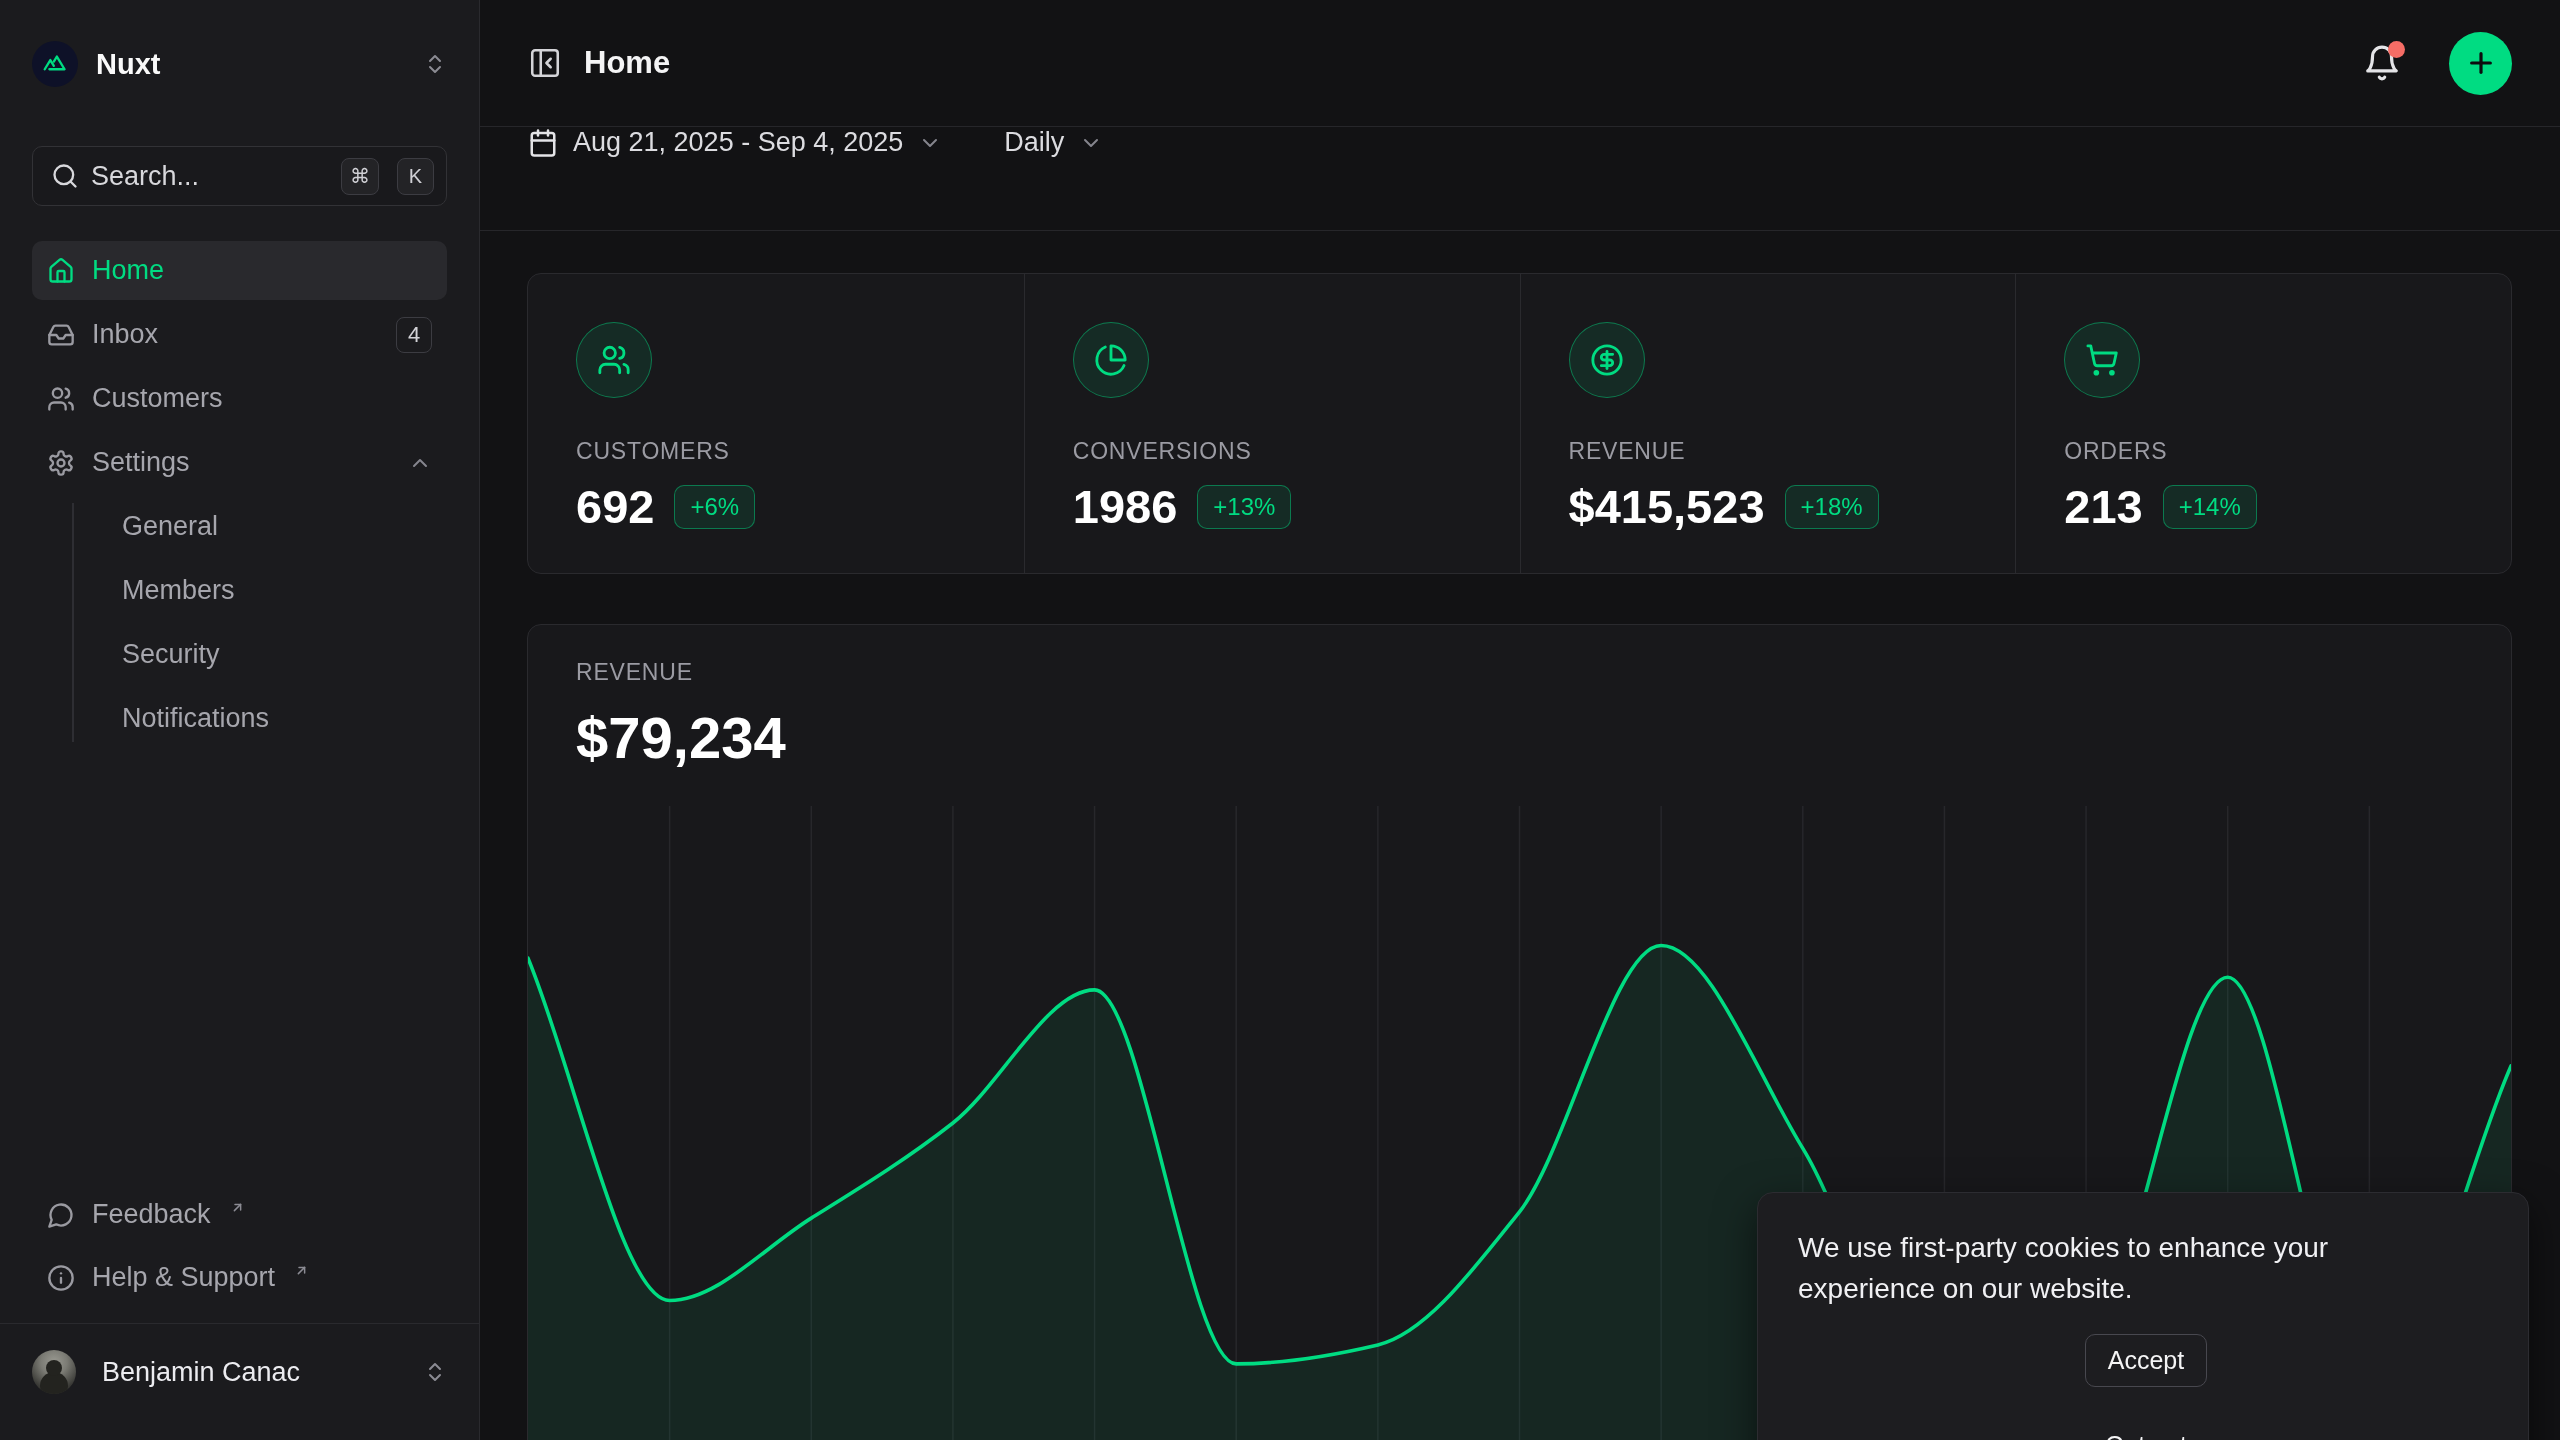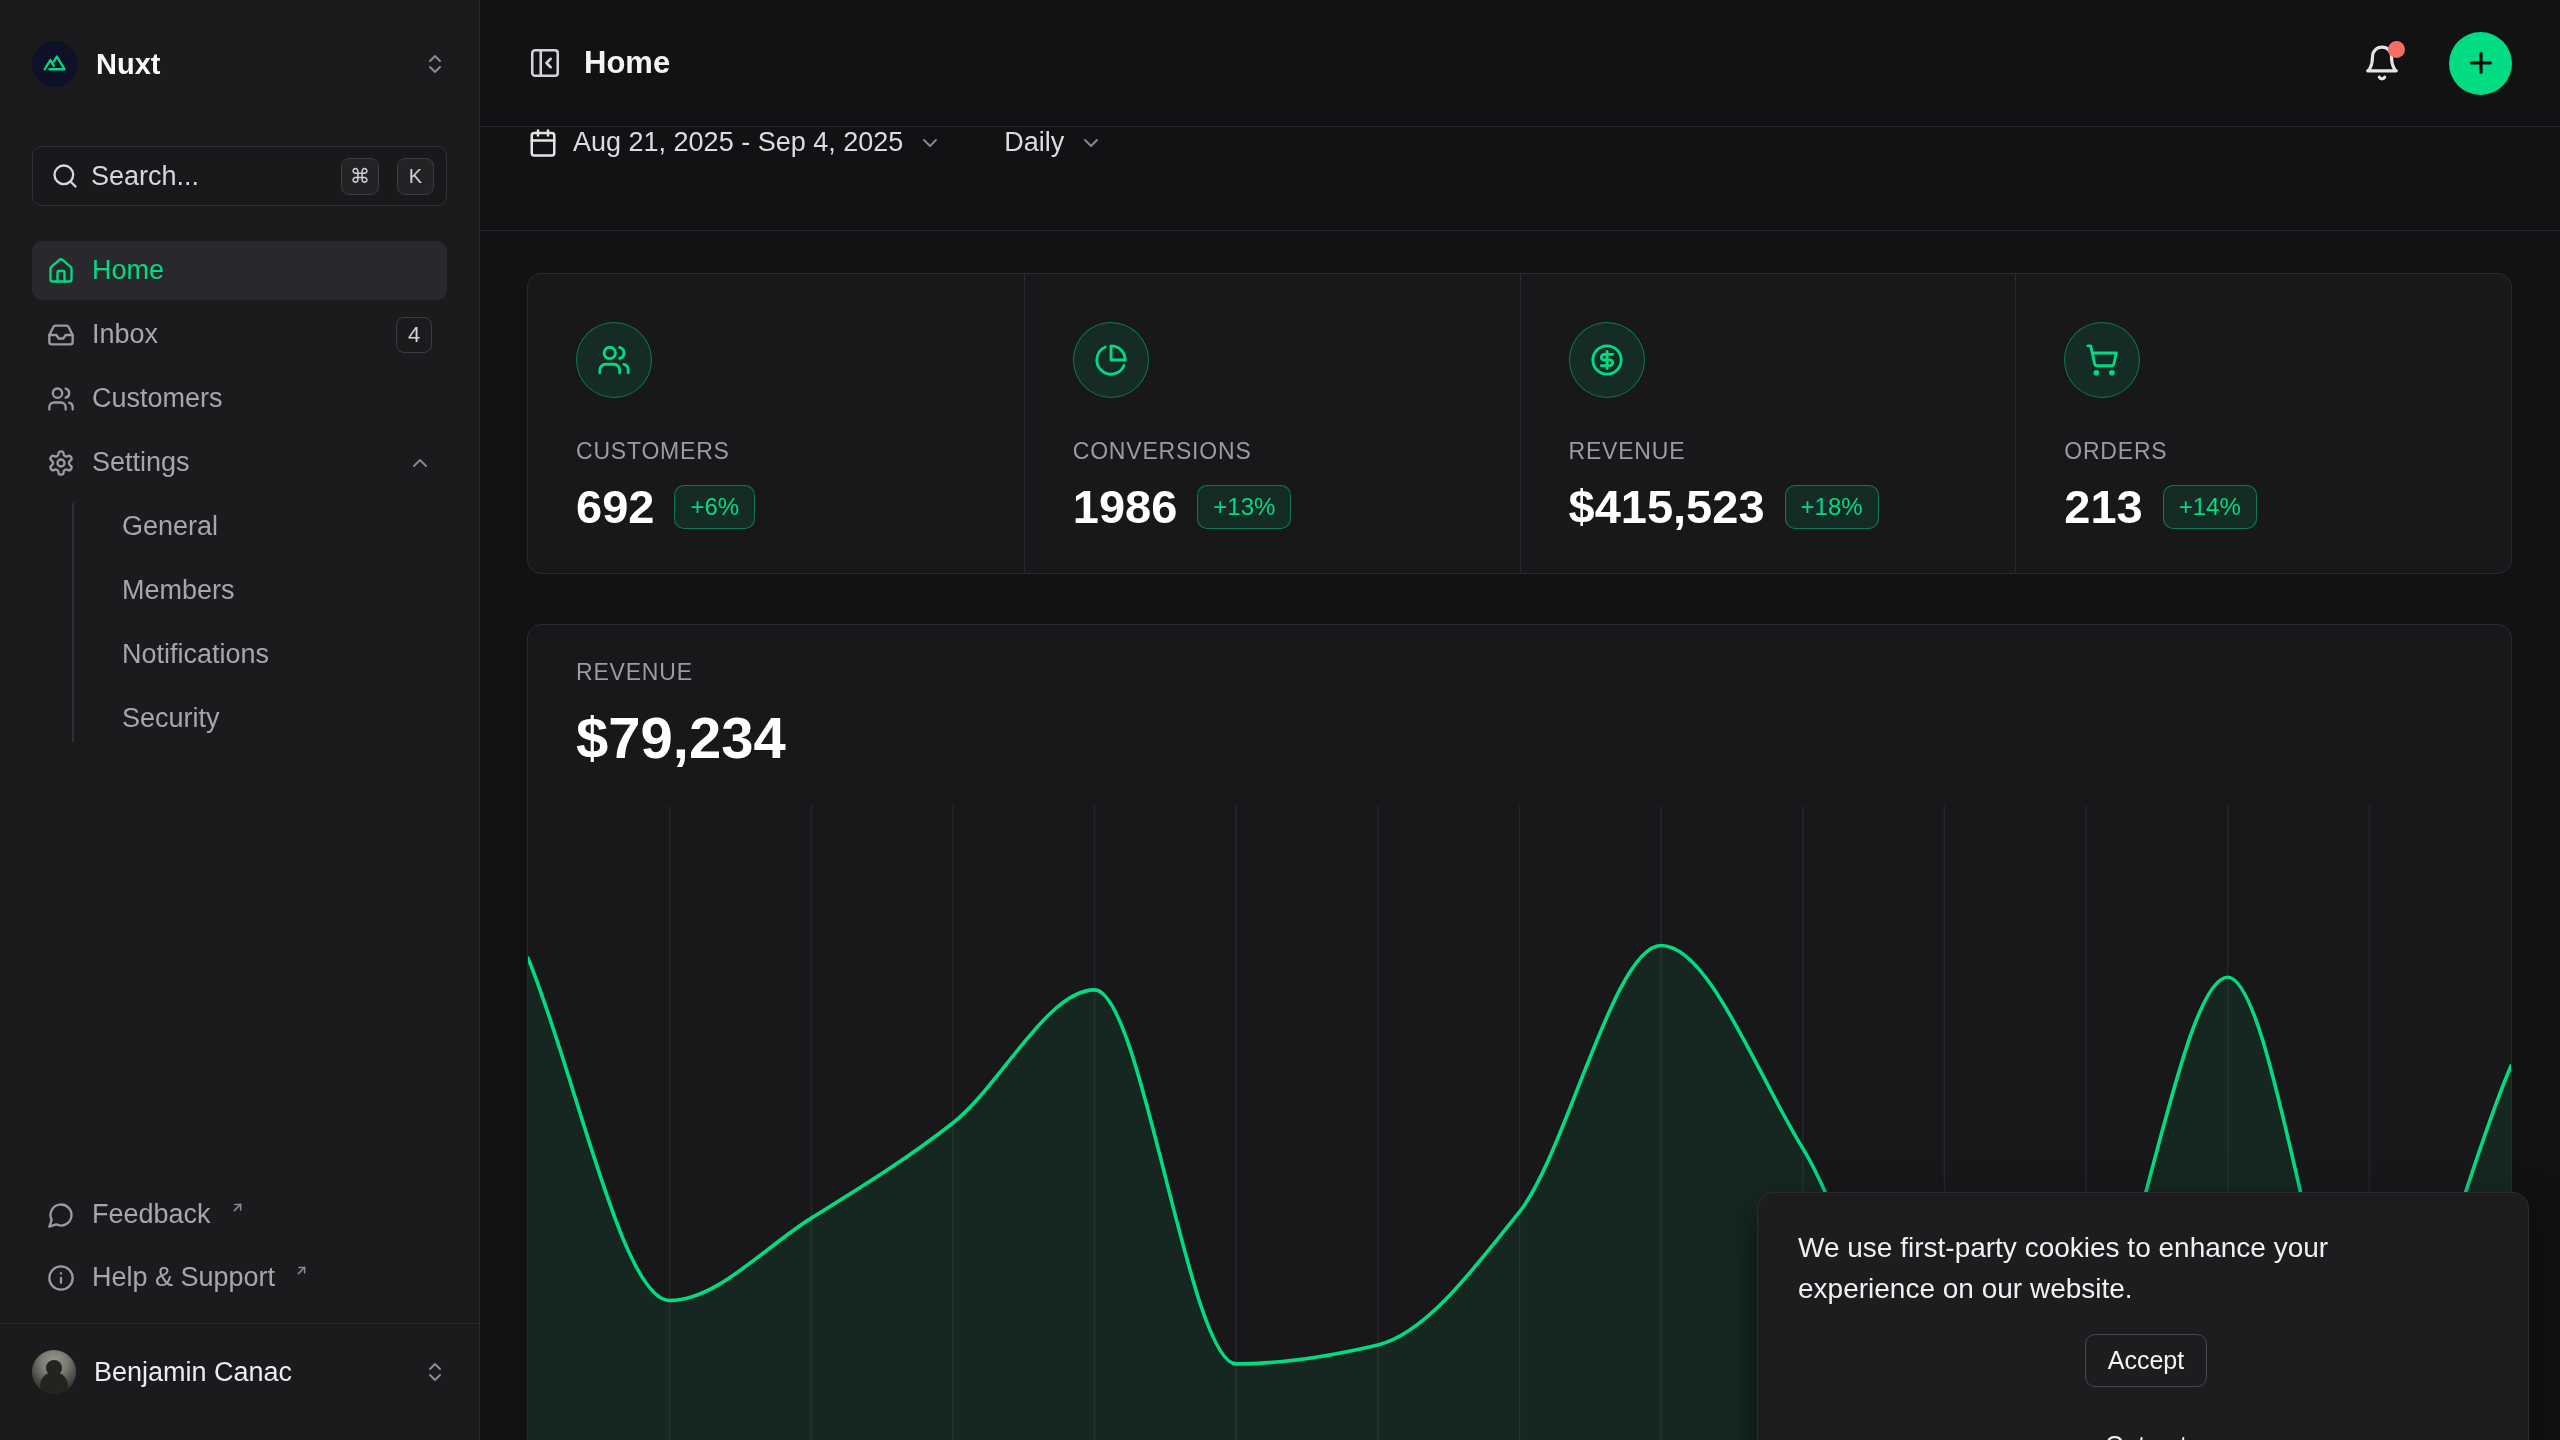--- a/index.html
+++ b/index.html
@@ -53,21 +53,21 @@
   .nav-sub{ position:relative; margin-left:40px; padding-left:40px; display:flex; flex-direction:column; gap:5px; }
   .nav-sub::before{ content:""; position:absolute; left:0; top:6px; bottom:6px; width:2px; background:#2e2e33; }
   .nav-sub .sub-item{
     height:59px; display:flex; align-items:center; font-size:27px; color:#a6a6ad;
     border-radius:10px; padding:0 10px; cursor:pointer;
   }
 
   .side-foot{ display:flex; flex-direction:column; gap:4px; }
   .ext-arrow{ color:#8b8b93; margin-left:2px; margin-bottom:14px; }
   .side-divider{ border:none; border-top:1px solid #2a2a2e; margin:16px -32px 0 -32px; }
-  .user-row{ display:flex; align-items:center; gap:18px; height:80px; margin-top:8px; cursor:pointer; }
+  .user-row{ display:flex; align-items:center; gap:26px; height:80px; margin-top:8px; cursor:pointer; }
   .avatar{
     width:44px; height:44px; border-radius:50%; flex:none; overflow:hidden;
     background:radial-gradient(circle at 50% 28%, #9a9a92 0%, #7b7b74 34%, #3a3a36 72%, #232321 100%);
     position:relative;
   }
   .avatar::after{ 
     content:""; position:absolute; left:50%; top:22%; width:16px; height:16px; border-radius:50%;
     background:#23231f; transform:translateX(-50%);
     box-shadow:0 18px 0 6px #23231f;
   }
@@ -227,22 +227,22 @@
         <span class="chev">
           <svg width="24" height="24" viewBox="0 0 24 24" fill="none" stroke="currentColor" stroke-width="2" stroke-linecap="round" stroke-linejoin="round">
               <path d="m18 15-6-6-6 6"></path>
             </svg>
         </span>
       </div>
 
       <div class="nav-sub">
         <div class="sub-item">General</div>
         <div class="sub-item">Members</div>
+        <div class="sub-item">Security</div>
         <div class="sub-item">Notifications</div>
-        <div class="sub-item">Security</div>
       </div>
     </nav>
 
     <span class="spacer"></span>
 
     <div class="side-foot">
       <div class="nav-item">
         <span class="ico">
           <svg width="28" height="28" viewBox="0 0 24 24" fill="none" stroke="currentColor" stroke-width="2" stroke-linecap="round" stroke-linejoin="round">
               <path d="M7.9 20A9 9 0 1 0 4 16.1L2 22Z"></path>

